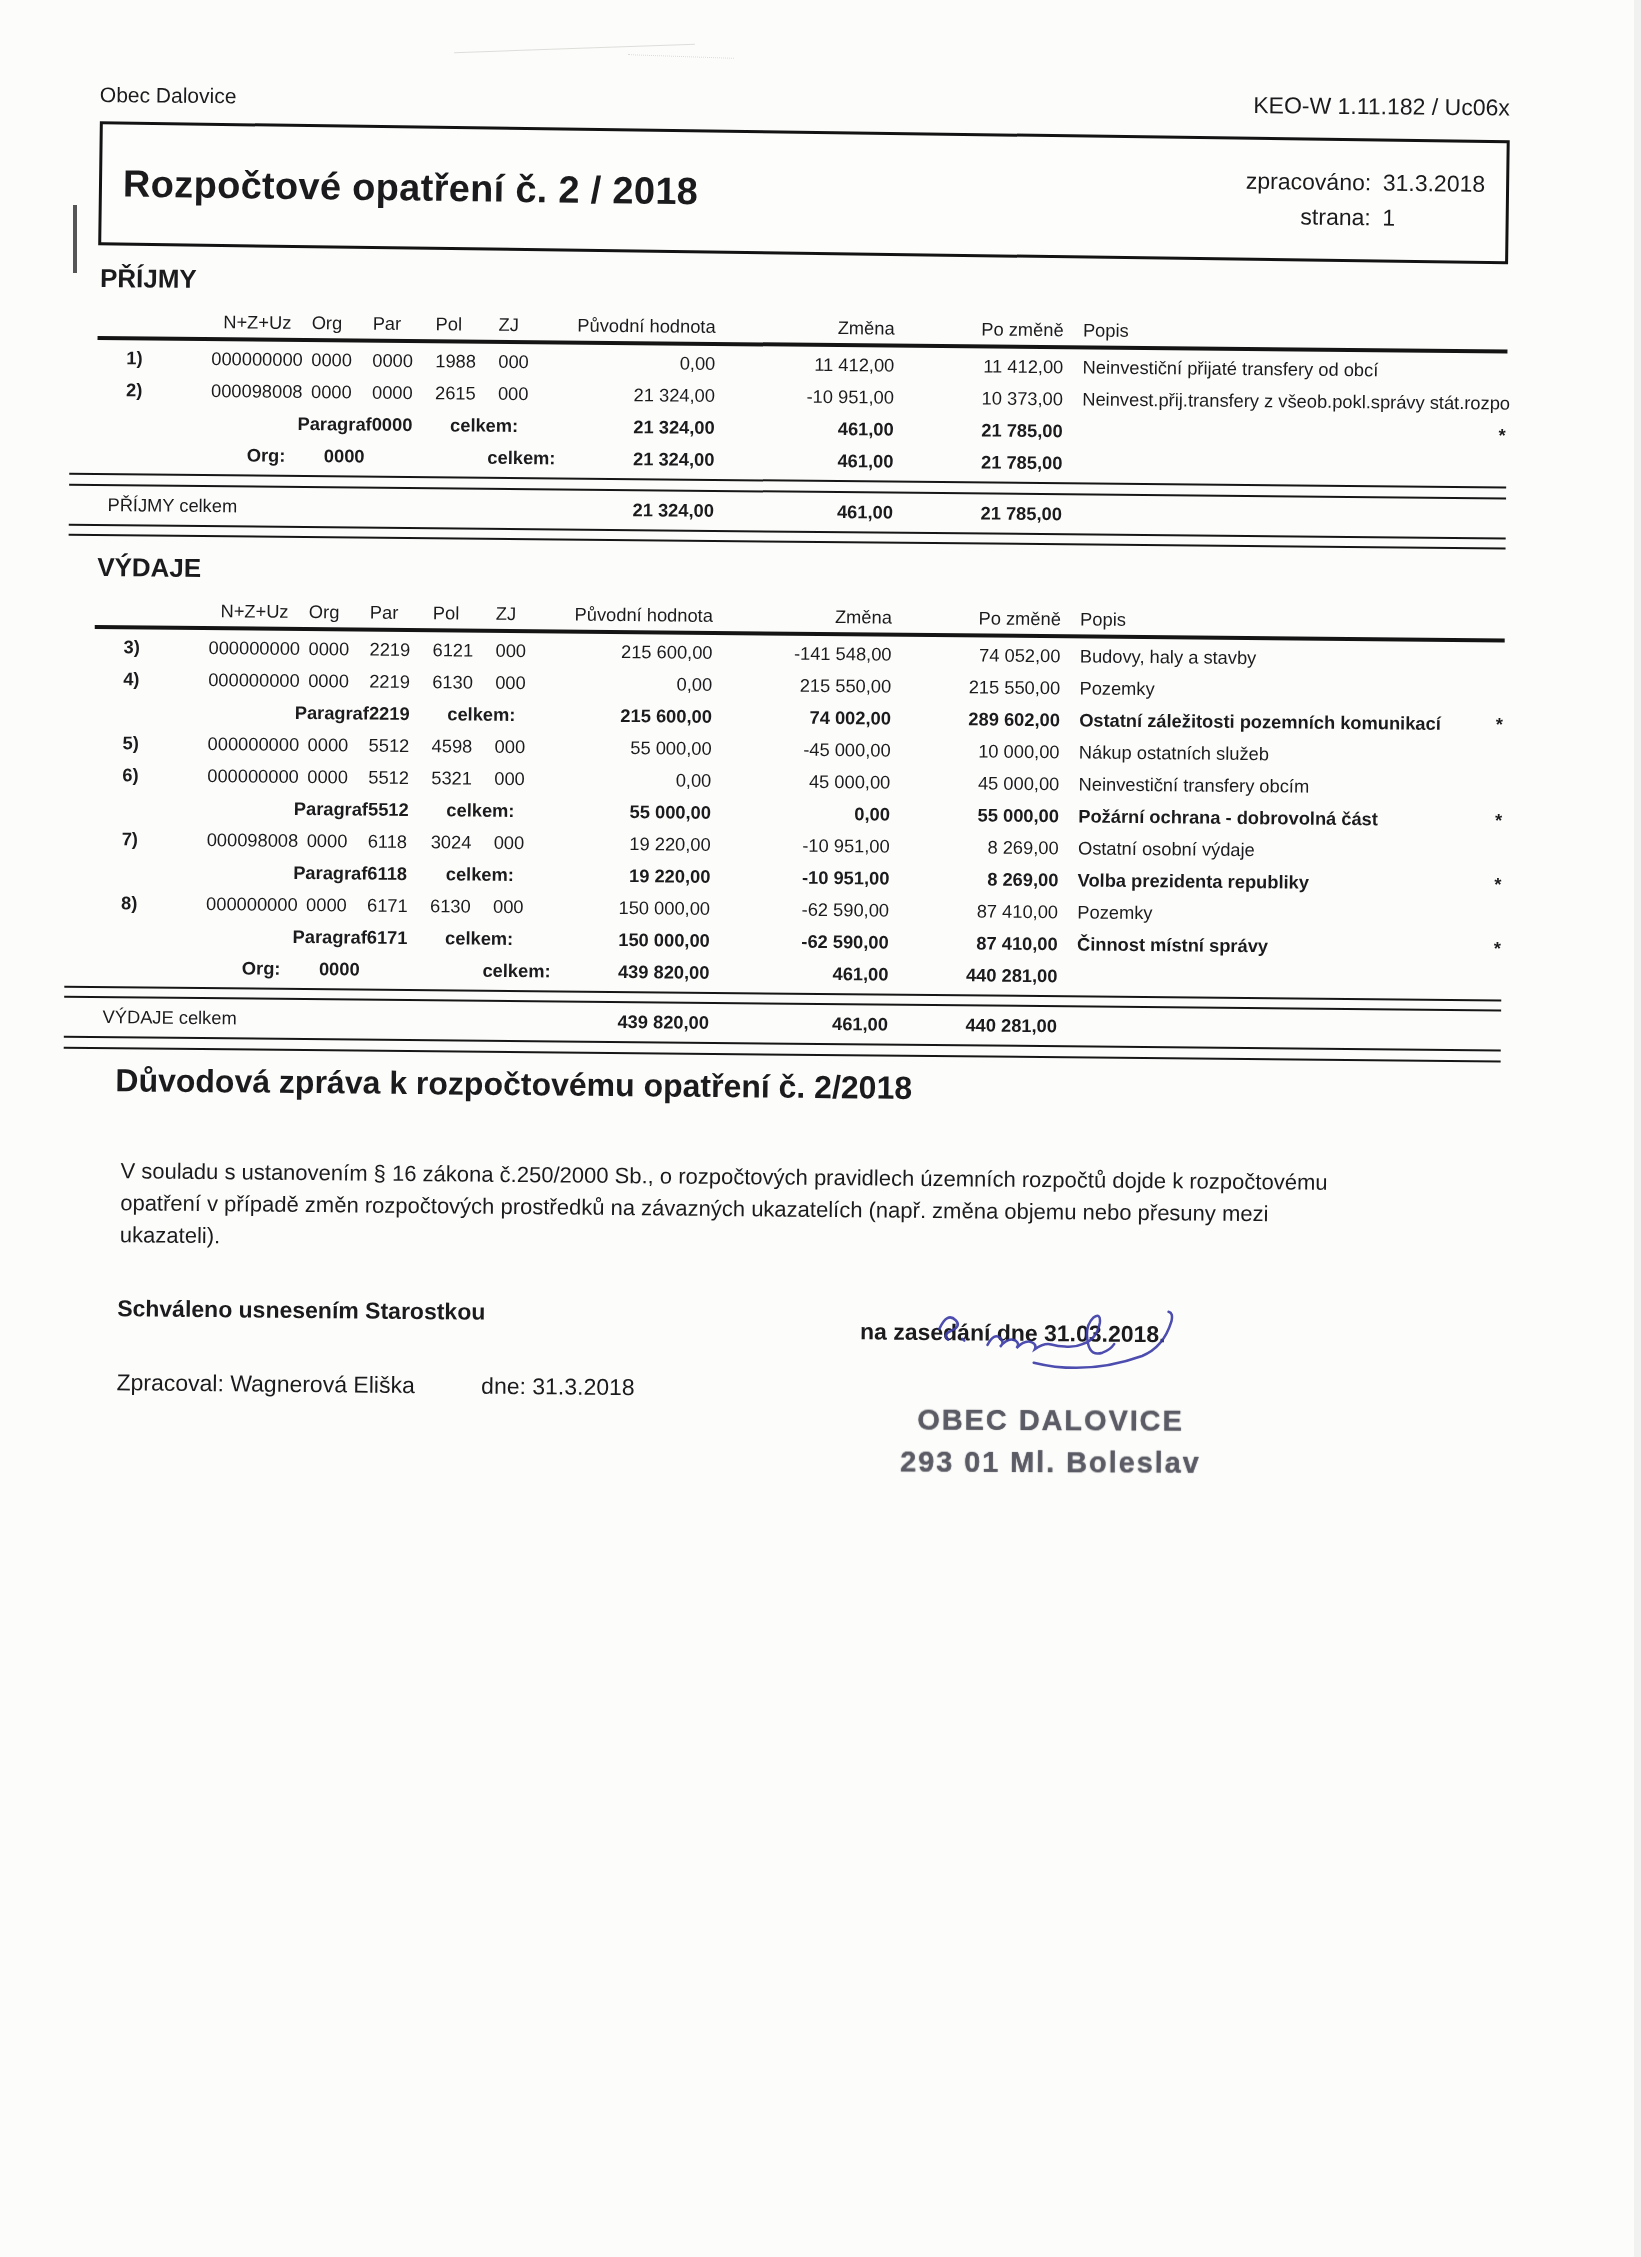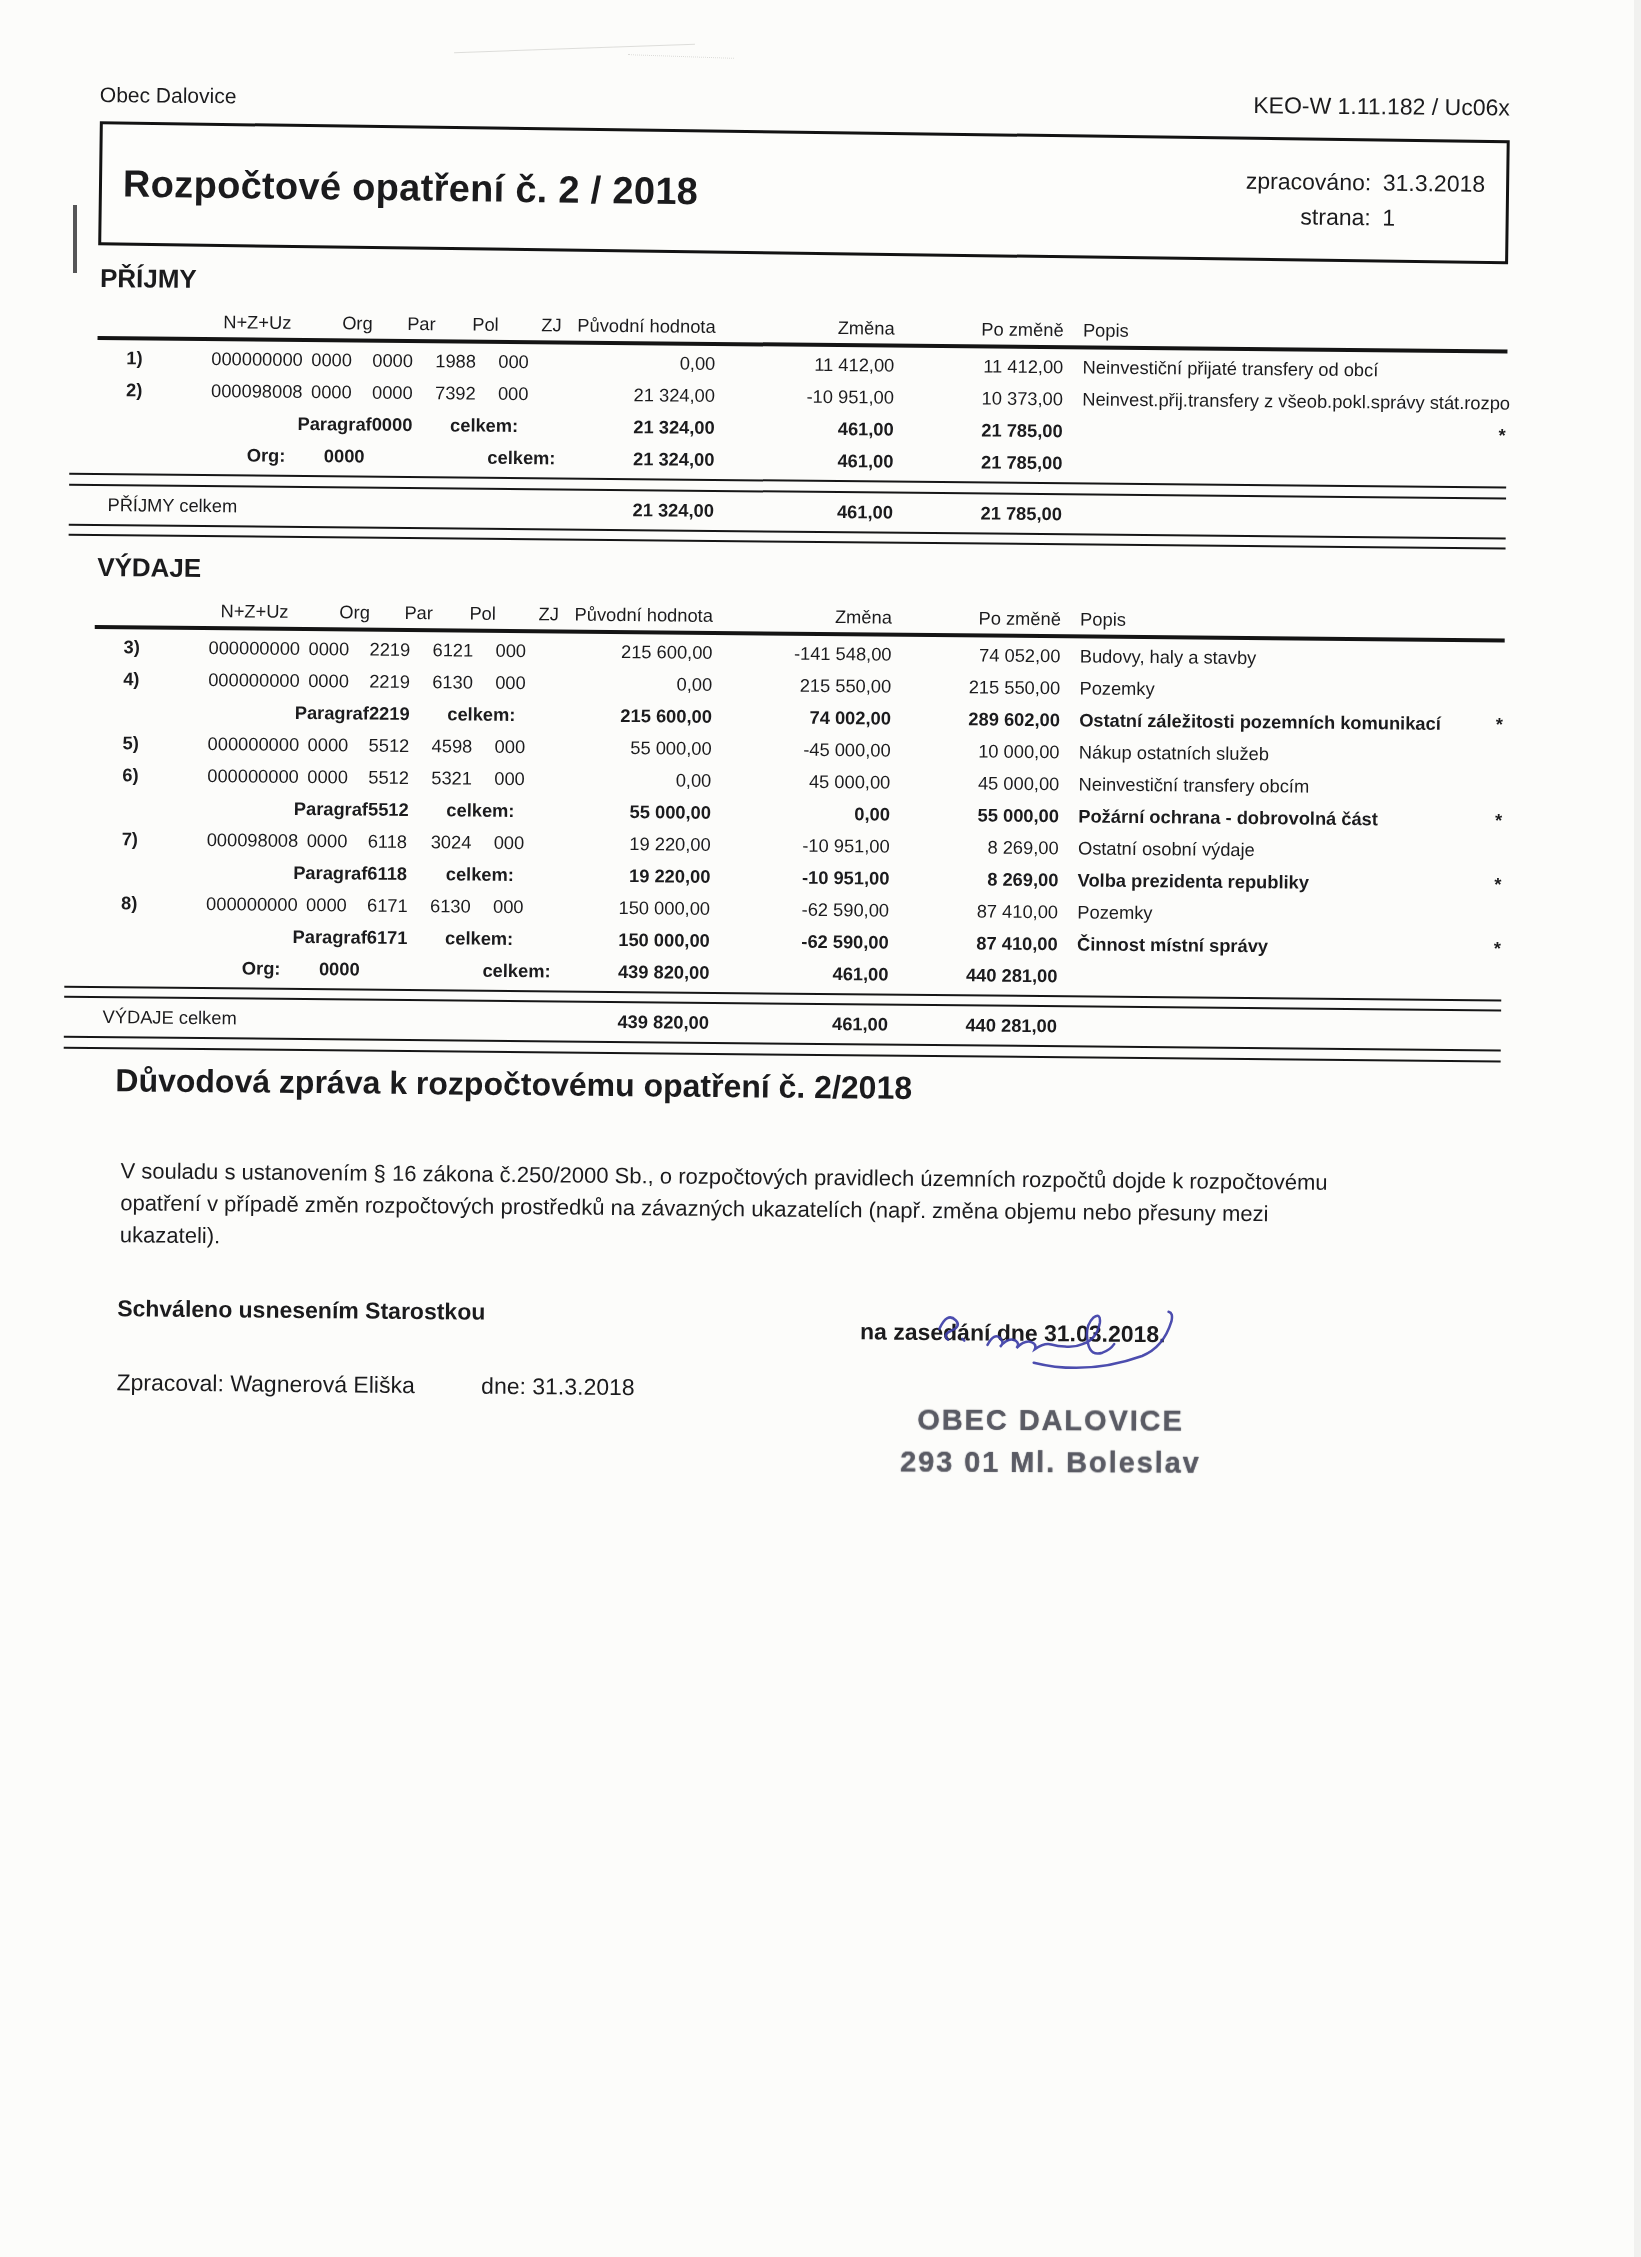--- a/index.html
+++ b/index.html
@@ -20,21 +20,21 @@
   .meta .lab{text-align:right}
 
   
   .sec-h{font-size:26px;font-weight:bold;margin:15.4px 0 0 1.9px}
   .tr{display:grid;grid-template-columns:114px 100px 61px 63px 63px 63px 154px 179px 169px 406px 39px;
       align-items:center;height:32px;font-size:18.3px;white-space:nowrap}
   .th{margin-top:13.5px;height:27px}
   .c{overflow:visible}
   .num{padding-left:29px;font-weight:bold}
   .pl12{padding-left:11.6px}
-  .ct{text-align:right}
+  .ct{text-align:left}
   .r{text-align:right}
   .popis{padding-left:19.3px}
   .star{text-align:right;padding-right:1.9px;font-weight:bold}
   .b{font-weight:bold}
   .s13{grid-column:1/4;text-align:right}
   .s4{grid-column:4}
   .s57{grid-column:5/7;padding-left:15.4px}
   .s12r{grid-column:1/3;text-align:right;padding-right:25px}
   .s34{grid-column:3/5;padding-left:13.5px}
   .s57o{grid-column:5/7;padding-left:53px}
@@ -117,21 +117,21 @@
     <span class="c r">11 412,00</span>
     <span class="c popis">Neinvestiční přijaté transfery od obcí</span>
     <span class="c"></span>
   </div>
 
   <div class="tr">
     <span class="c num">2)</span>
     <span class="c">000098008</span>
     <span class="c">0000</span>
     <span class="c">0000</span>
-    <span class="c">7392</span>
+    <span class="c">2615</span>
     <span class="c">000</span>
     <span class="c r">21 324,00</span>
     <span class="c r">-10 951,00</span>
     <span class="c r">10 373,00</span>
     <span class="c popis">Neinvest.přij.transfery z všeob.pokl.správy stát.rozpo</span>
     <span class="c"></span>
   </div>
 
   <div class="tr">
     <span class="c s13 b">Paragraf</span>

